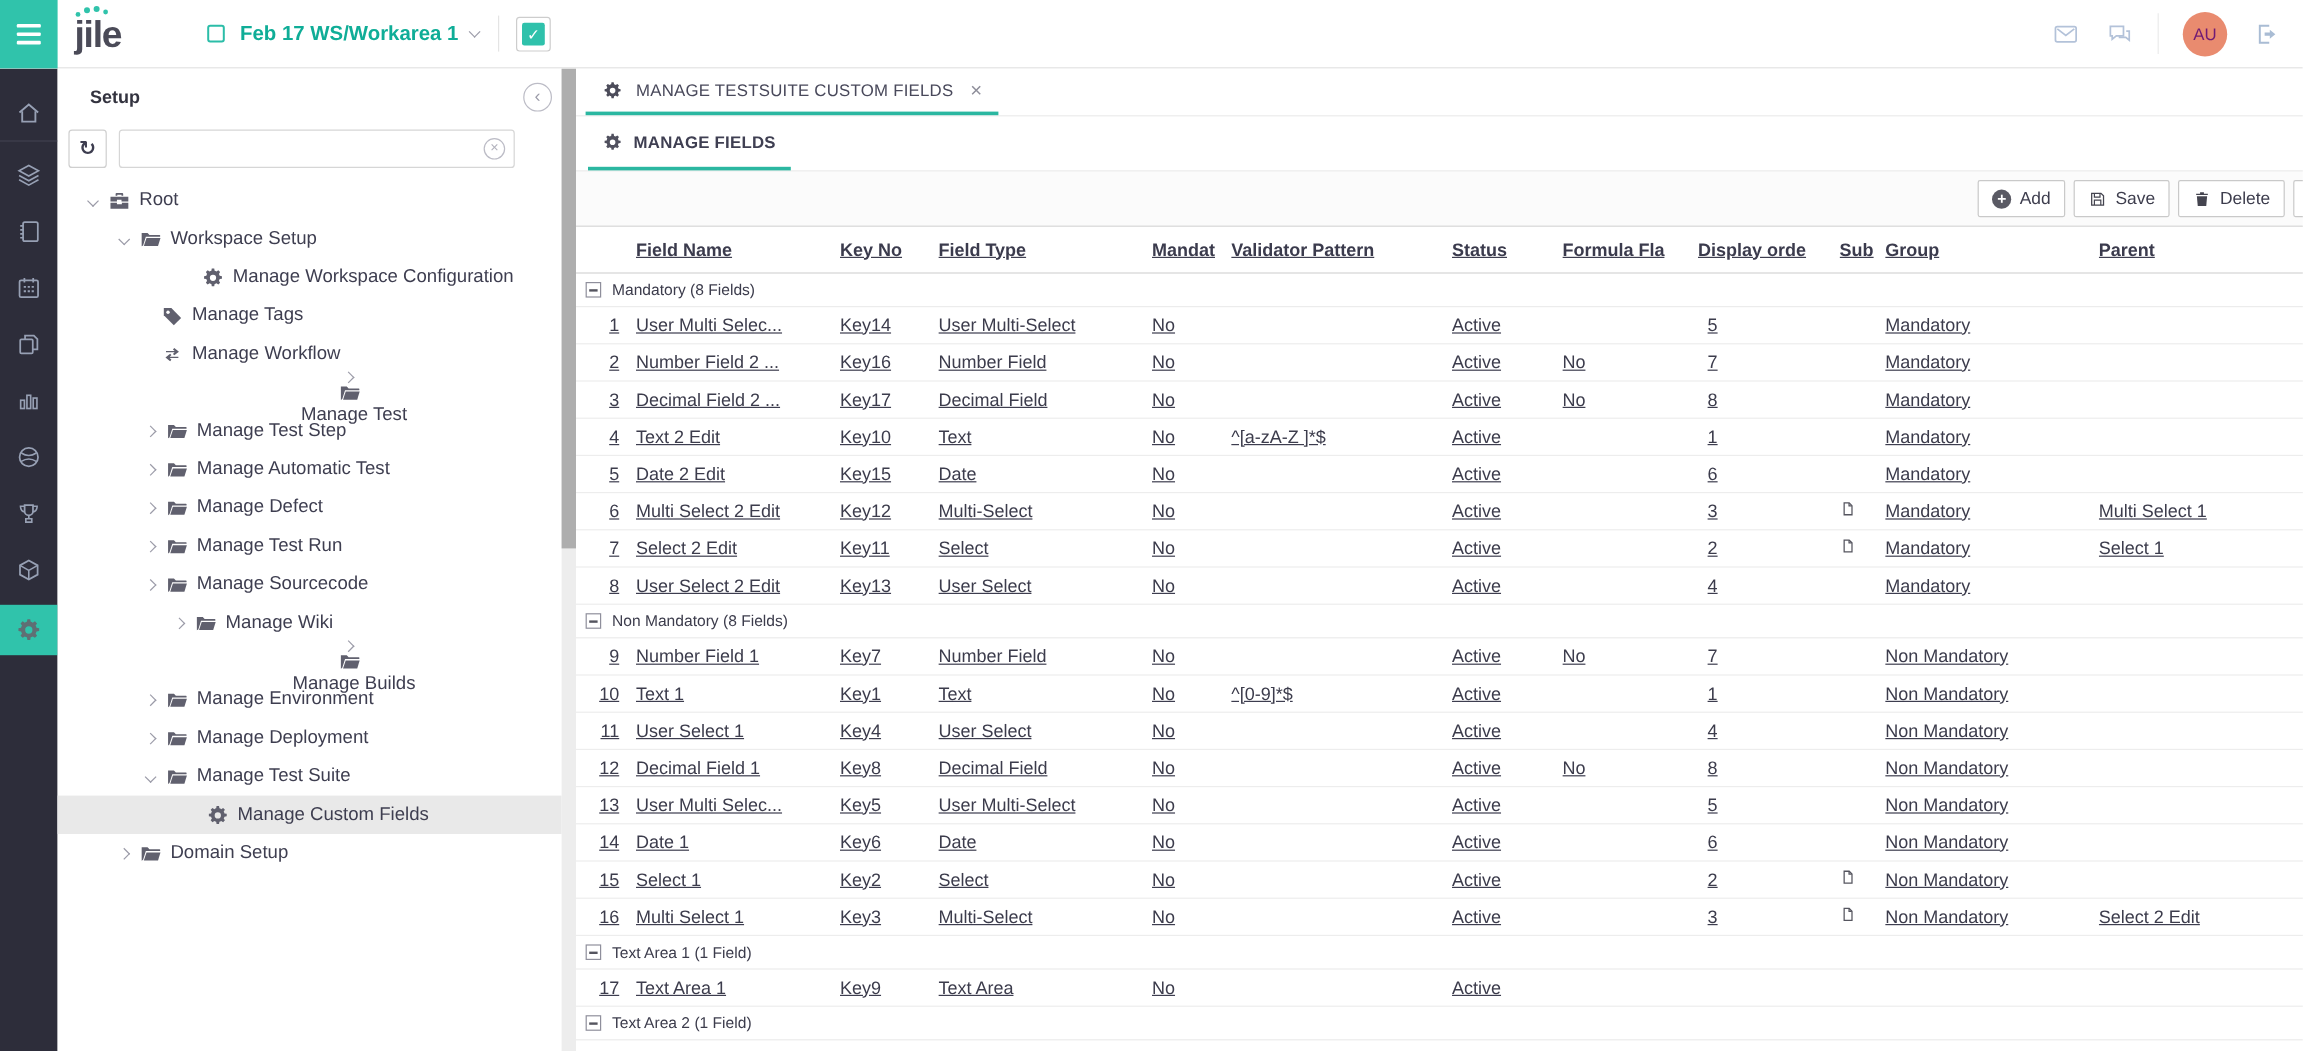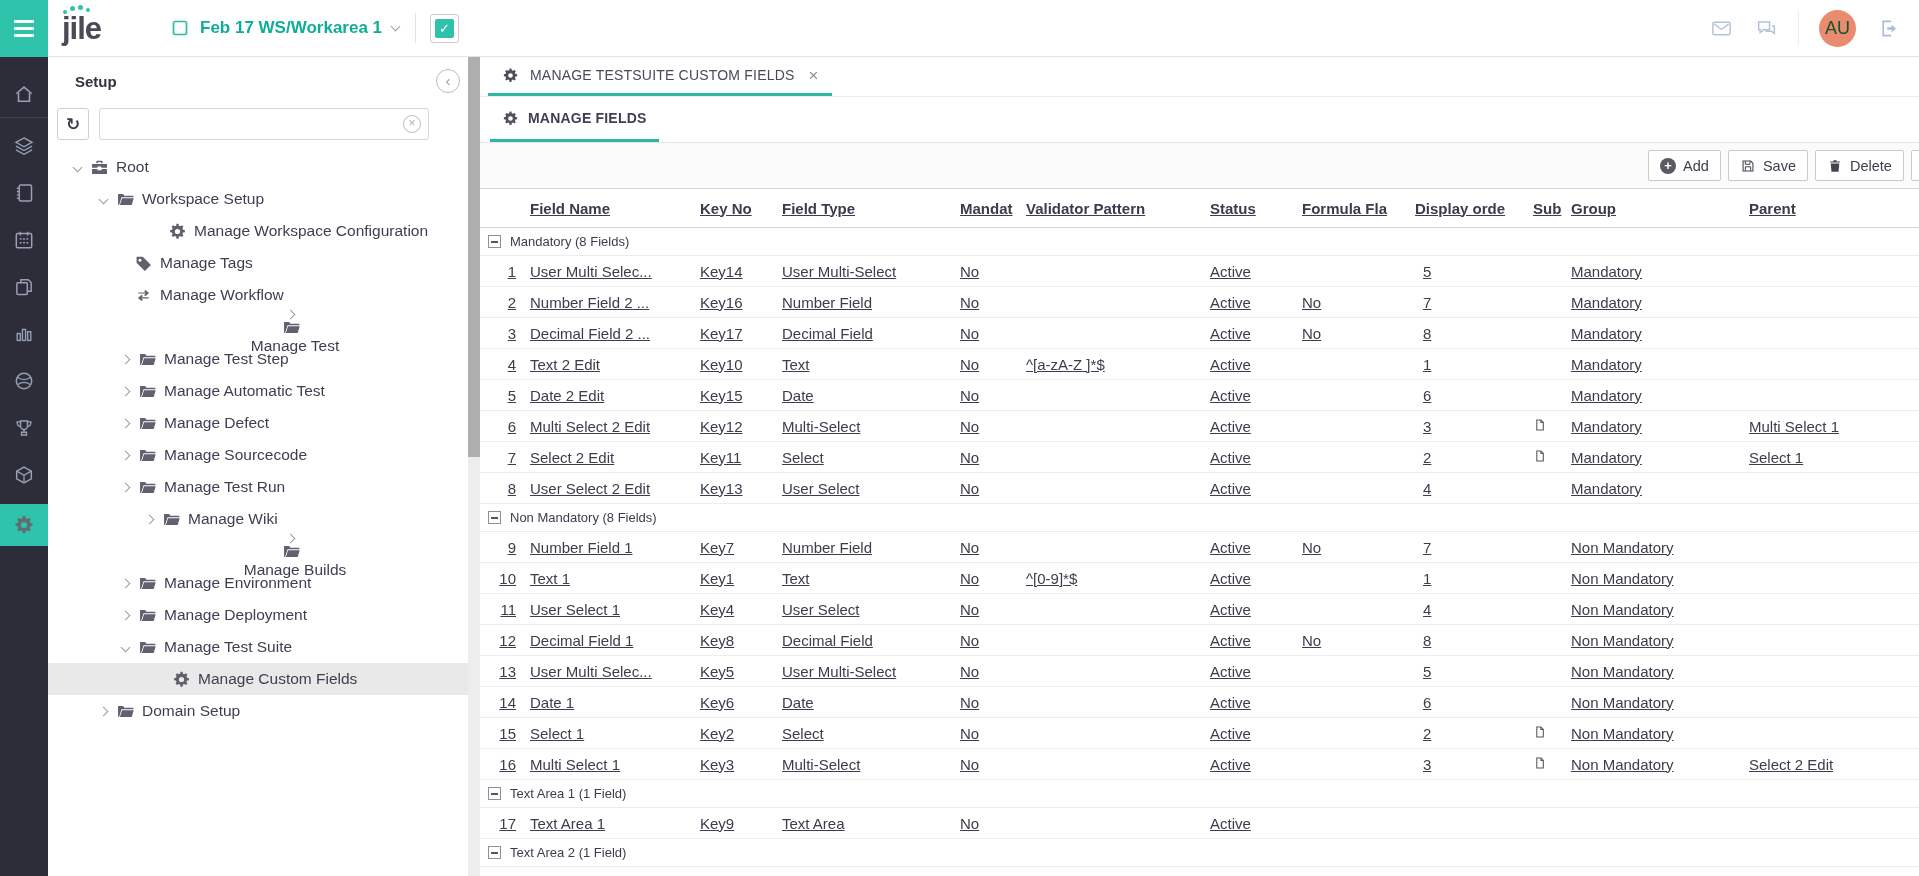--- a/index.html
+++ b/index.html
@@ -30,22 +30,22 @@
   .ws .chev { margin-left:10px; margin-top:-3px; }
   .vdiv { width:1px; height:30px; background:#e4e4e4; margin:0 14px 0 16px; }
   .cbx { width:29px; height:29px; background:#fff; border:1px solid #cdcdcd; border-radius:3px;
     display:flex; align-items:center; justify-content:center; cursor:pointer; }
   .cbx-in { width:19px; height:19px; background:#2fc1ab; border-radius:2px; color:#fff;
     font-size:13px; line-height:19px; text-align:center; }
   .top-right { margin-left:auto; display:flex; align-items:center; margin-right:18px; }
   .tr-ic { width:23px; height:23px; color:#b3c2d9; cursor:pointer; }
   .tr-ic + .tr-ic { margin-left:22px; }
   .vdiv2 { width:1px; height:34px; background:#ececec; margin:0 20px; }
-  .avatar { width:37px; height:37px; border-radius:50%; background:#e98b6f; color:#14532d;
-    font-size:18px; display:flex; align-items:center; justify-content:center; cursor:pointer; }
+  .avatar { width:37px; height:37px; border-radius:50%; background:#e98b6f; color:#701a75;
+    font-size:14px; display:flex; align-items:center; justify-content:center; cursor:pointer; }
   .logout-ic { width:23px; height:23px; color:#a9bcd4; margin-left:22px; cursor:pointer; }
 
   
   .rail { position:absolute; left:0; top:57px; width:48px; height:819px; background:#2d2d3a;
     display:flex; flex-direction:column; align-items:stretch; padding-top:14px; }
   .rail-item { height:47px; display:flex; align-items:center; justify-content:center;
     color:#97a0b4; cursor:pointer; }
   .rail-item svg { width:22px; height:22px; }
   .rail-item.divided { border-bottom:1px solid #41414f; margin-bottom:4px; }
   .rail-item.active { background:#30c3ab; color:#5f6f74; height:42px; margin-top:6px; }
@@ -419,30 +419,30 @@
           </svg>
           <span class="tlabel">Manage Defect</span>
         </div>
 
         <div class="tree-row" style="padding-left: 74px;">
           <span class="chev right"></span>
 
           <svg class="ticon">
             <use href="#i-folder"></use>
           </svg>
+          <span class="tlabel">Manage Test Run</span>
+        </div>
+
+        <div class="tree-row" style="padding-left: 74px;">
+          <span class="chev right"></span>
+
+          <svg class="ticon">
+            <use href="#i-folder"></use>
+          </svg>
           <span class="tlabel">Manage Sourcecode</span>
-        </div>
-
-        <div class="tree-row" style="padding-left: 74px;">
-          <span class="chev right"></span>
-
-          <svg class="ticon">
-            <use href="#i-folder"></use>
-          </svg>
-          <span class="tlabel">Manage Test Run</span>
         </div>
 
         <div class="tree-row" style="padding-left: 98px;">
           <span class="chev right"></span>
 
           <svg class="ticon">
             <use href="#i-folder"></use>
           </svg>
           <span class="tlabel">Manage Wiki</span>
         </div>

